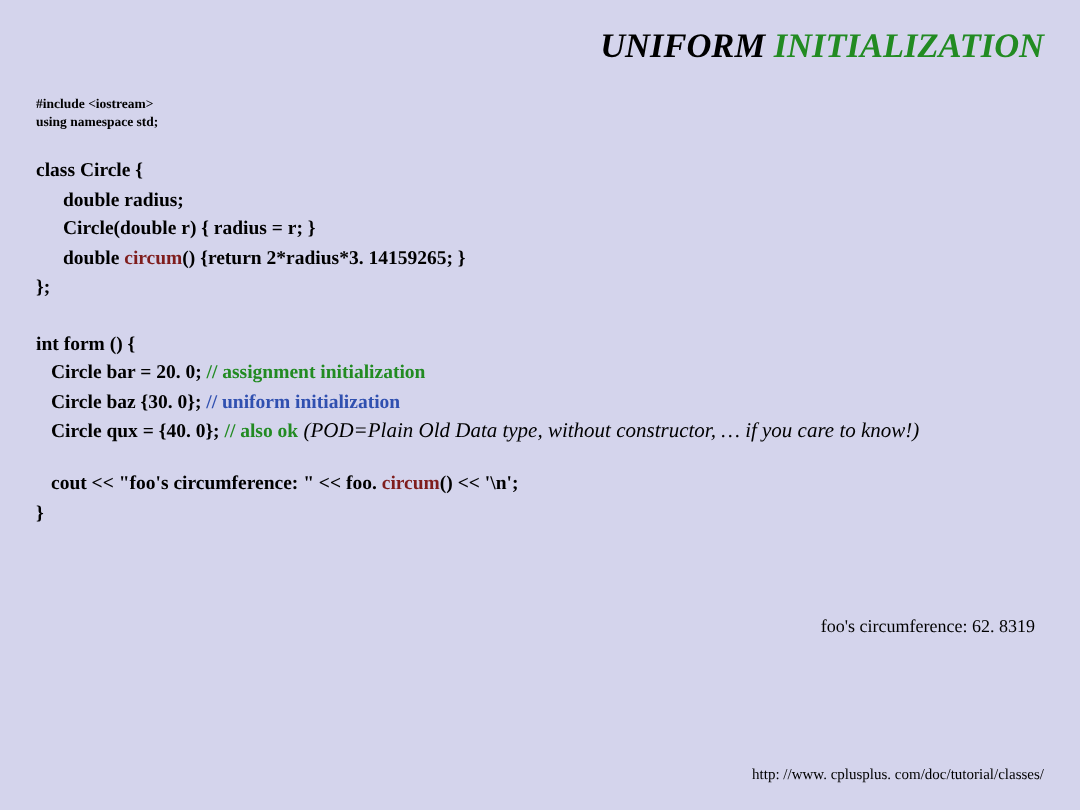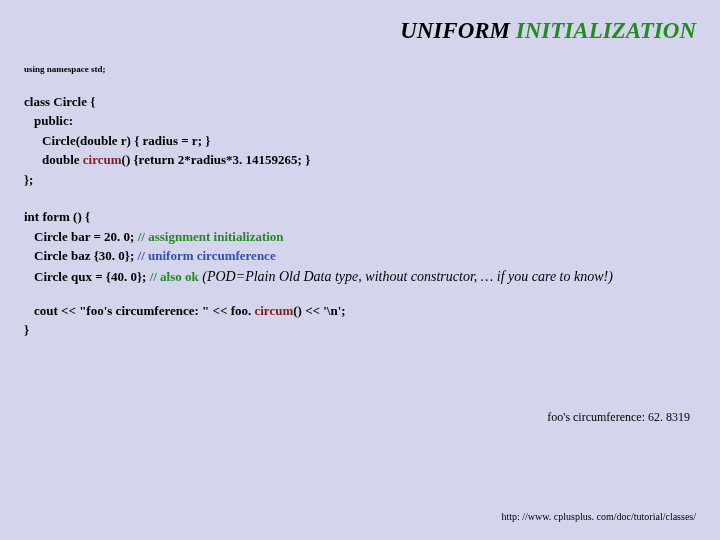--- a/index.html
+++ b/index.html
@@ -53,35 +53,36 @@
   }
 </style>
 </head>
 <body>
 
 <div class="title">
   <span>UNIFORM </span><span class="green">INITIALIZATION</span>
 </div>
 
 <div class="includes">
+  <div>#include &lt;iostream&gt;</div>
   <div>using namespace std;</div>
 </div>
 
 <div class="code block">
   <div>class Circle {</div>
-  <div><span class="indent2">public:</span></div>
+  <div><span class="indent1">double  radius;</span></div>
   <div><span class="indent1">Circle(double  r) { radius = r; }</span></div>
   <div><span class="indent1"><span>double </span><span class="green">circum</span><span>() {return  2*radius*3. 14159265; }</span></span></div>
   <div>};</div>
 </div>
 
 <div class="code block">
   <div>int form () {</div>
   <div><span class="indent2"><span>Circle  bar = 20. 0;  </span><span class="comment-green">// assignment initialization</span></span></div>
-  <div><span class="indent2"><span>Circle  baz {30. 0};   </span><span class="comment-blue">// uniform circumference</span></span></div>
+  <div><span class="indent2"><span>Circle  baz {30. 0};   </span><span class="comment-blue">// uniform initialization</span></span></div>
   <div><span class="indent2"><span>Circle  qux = {40. 0}; </span><span class="comment-green">// also ok</span><span class="note">  (POD=Plain Old Data type, without constructor, … if you care to know!)</span></span></div>
   <div style="height:14px"></div>
   <div><span class="indent2"><span>cout &lt;&lt; "foo's circumference: " &lt;&lt; foo. </span><span class="green">circum</span><span>() &lt;&lt; '\n';</span></span></div>
   <div>}</div>
 </div>
 
 <div class="output">foo's circumference: 62. 8319</div>
 
 <div class="url">http: //www. cplusplus. com/doc/tutorial/classes/</div>
 

